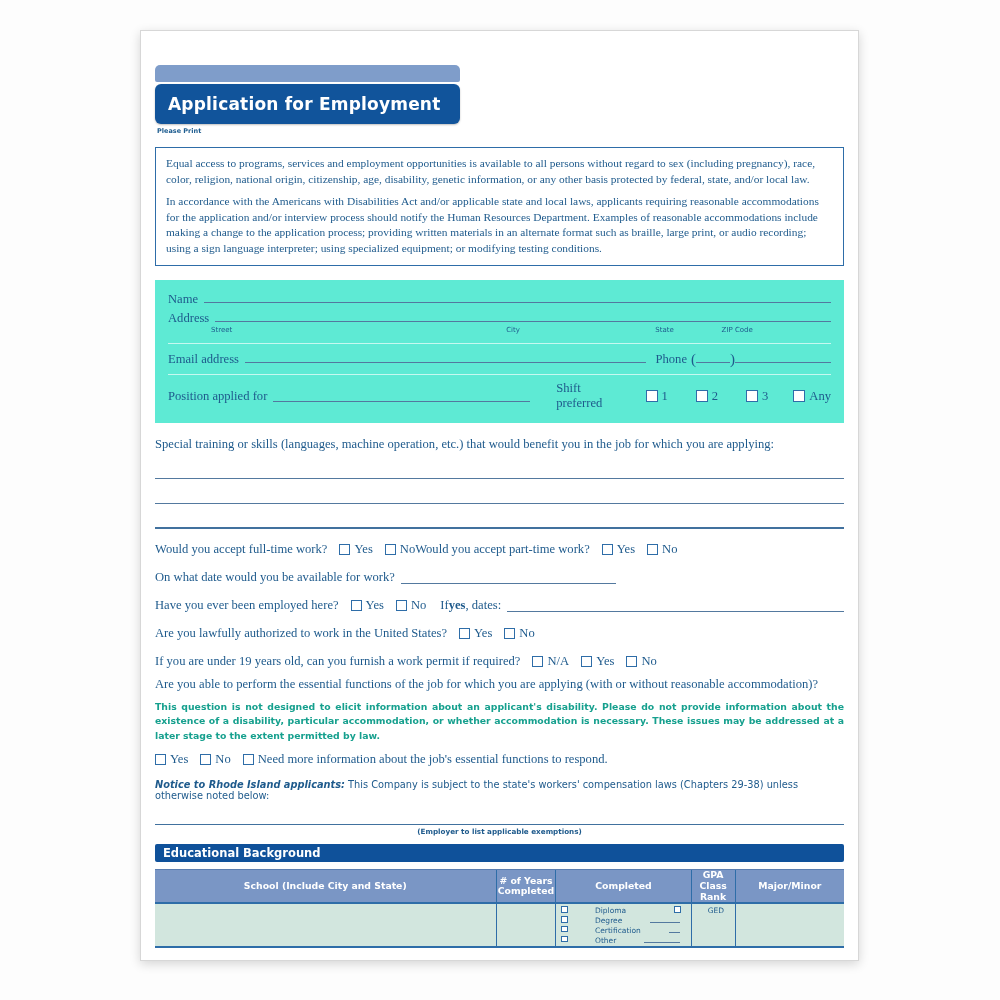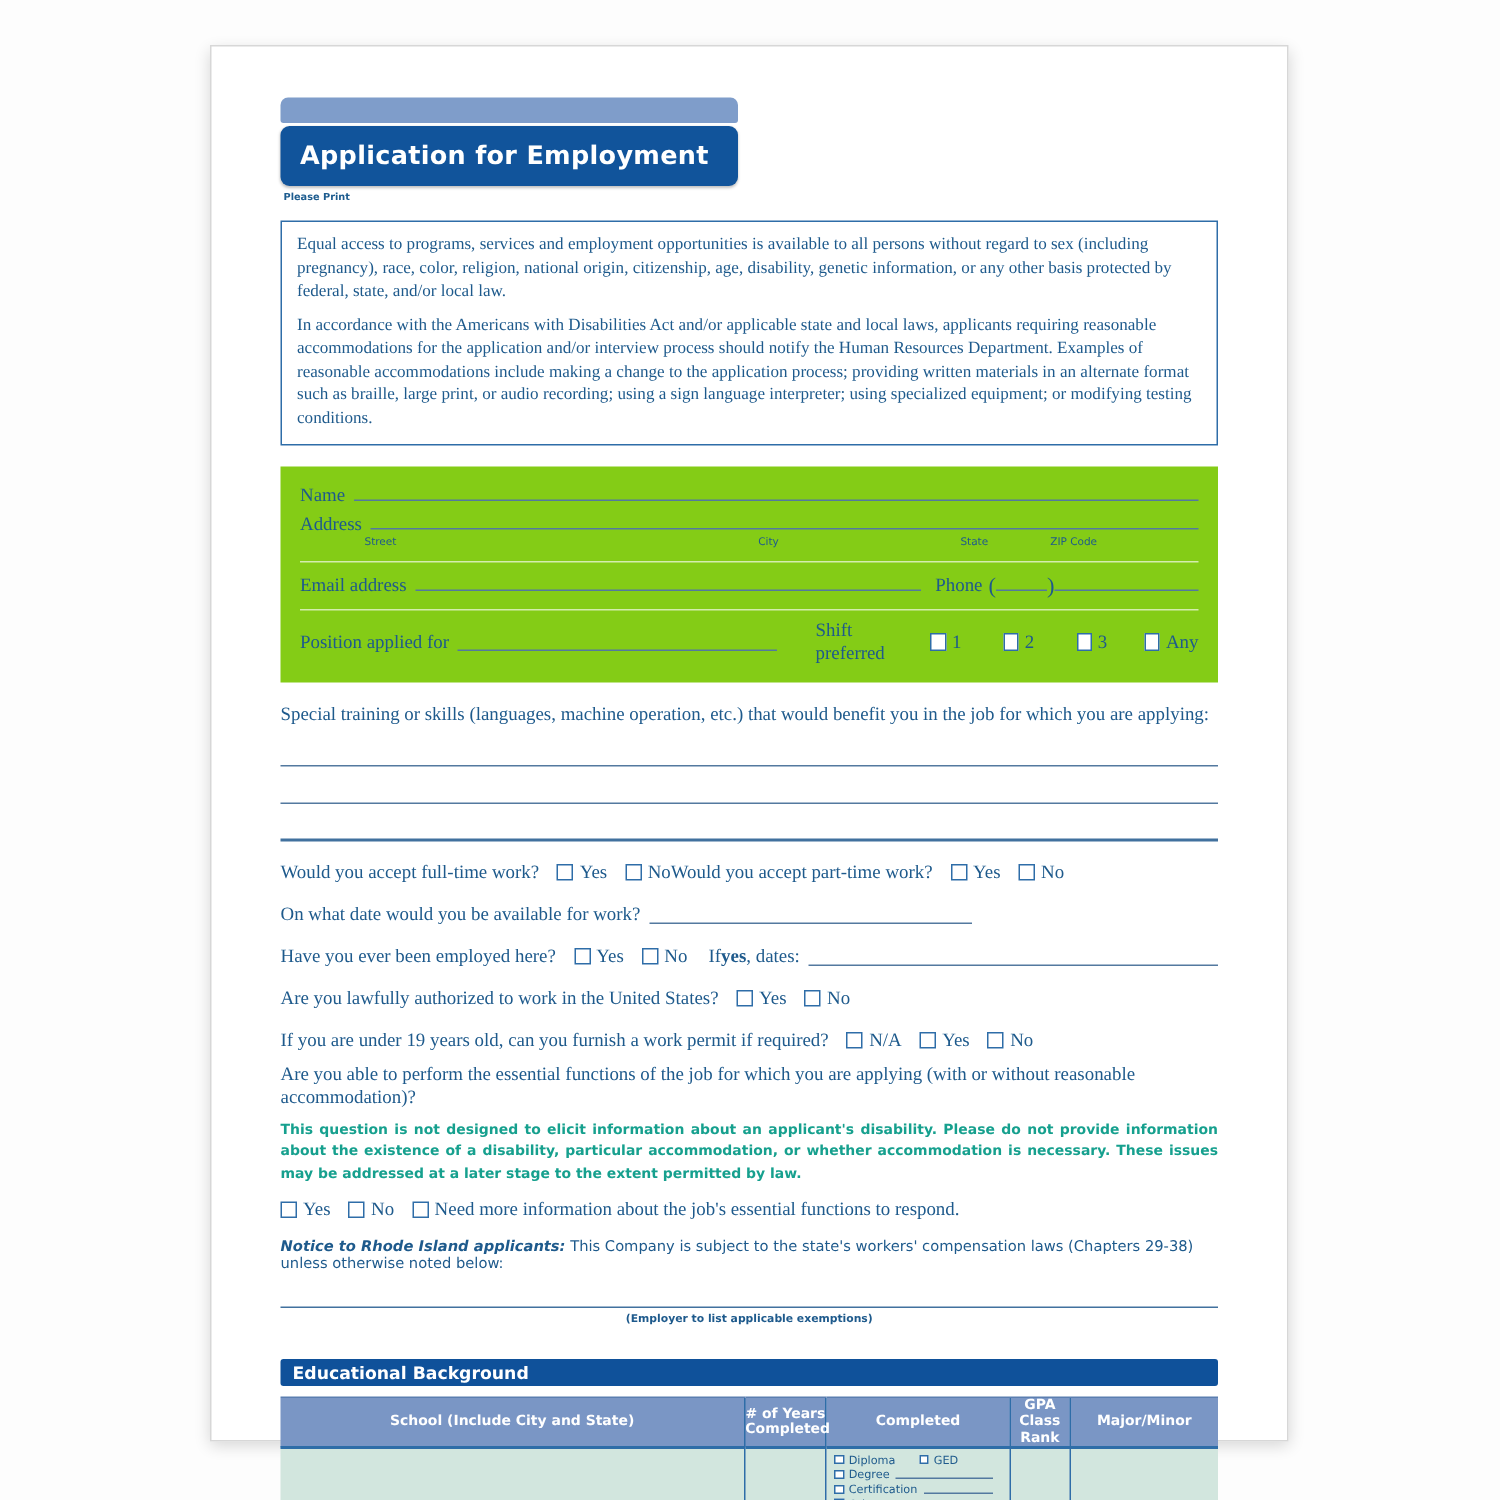--- a/index.html
+++ b/index.html
@@ -1,34 +1,34 @@
 <!DOCTYPE html>
 <html><head>
 <meta charset="utf-8">
 <style>
   * { margin:0; padding:0; box-sizing:border-box; }
   html,body { width:1000px; height:1000px; background:#fdfdfd; font-family:"Liberation Serif", serif; }
   .sheet {
     position:absolute; left:140px; top:30px; width:719px; height:931px;
     background:#ffffff; border:1px solid #d7d7d7;
     box-shadow:0 3px 10px rgba(0,0,0,.16);
-    padding:0 46px;
+    padding:0 14px;
   }
   
   .top-accent { margin-top:34px; width:305px; height:17px; background:#7f9dca; border-radius:5px 5px 2px 2px; }
   .app-header { margin-top:2px; width:305px; height:40px; background:#11549b; border-radius:6px;
     display:flex; align-items:center; padding-left:13px;
     box-shadow:0 1px 2px rgba(0,0,0,.25); }
   .app-header span { color:#ffffff; font-family:"DejaVu Sans", sans-serif; font-weight:700; font-size:17px; letter-spacing:.2px; }
   .please-print { margin:3px 0 0 2px; font-family:"DejaVu Sans", sans-serif; font-weight:700; font-size:6.5px; color:#1d5c8f; }
   
   .info-box { margin-top:12px; border:1.5px solid #2e6da8; padding:8px 10px 9px; color:#1e5a8c; font-size:11.4px; line-height:1.36; }
   .info-box p + p { margin-top:7px; }
   
-  .id-panel { margin-top:14px; background:#84cc16; padding:10px 13px 12px; color:#1e5a8c; font-size:12.6px; }
+  .id-panel { margin-top:14px; background:#5eead4; padding:10px 13px 12px; color:#1e5a8c; font-size:12.6px; }
   .fl { display:flex; align-items:baseline; }
   .fill { flex:1; border-bottom:1px solid #53799f; height:13px; }
   .fill.click { cursor:text; }
   .sub { position:relative; height:10px; font-family:"DejaVu Sans", sans-serif; font-size:7px; color:#1e5a8c; }
   .sub span { position:absolute; top:0; }
   .lbl { margin-right:6px; white-space:nowrap; }
   .paren { font-size:15px; font-weight:400; position:relative; top:1px; }
   .row-sep { border-top:1px solid rgba(255,255,255,.65); margin-top:7px; padding-top:6px; }
   
   .cb { display:inline-block; width:11px; height:11px; border:1.3px solid #2e6da8; background:#ffffff; vertical-align:-1px; }
@@ -44,36 +44,36 @@
   .q-row { display:flex; align-items:center; margin-top:13px; }
   .q-row .cb { margin:0 4px 0 12px; }
   .gap-lg { }
   .inline-line { display:inline-block; border-bottom:1px solid #53799f; height:12px; }
   .teal-note { margin-top:8px; font-family:"DejaVu Sans", sans-serif; font-weight:700; font-size:9.3px; color:#16a08e; line-height:1.55; text-align:justify; }
   .ri { margin-top:12px; font-family:"DejaVu Sans", sans-serif; font-size:9.8px; color:#1e5a8c; }
   .ri b { font-weight:700;font-style:italic; }
   .fill-line { margin-top:23px; border-bottom:1.5px solid #41719e; }
   .employer-note { margin-top:2px; text-align:center; font-family:"DejaVu Sans", sans-serif; font-weight:700; font-size:7.2px; color:#1e5a8c; }
   
-  .edu-bar { margin-top:23px; height:18px; background:#0f519a; border-radius:2px; display:flex; align-items:center; padding-left:8px;text-align:right; }
+  .edu-bar { margin-top:8px; height:18px; background:#0f519a; border-radius:2px; display:flex; align-items:center; padding-left:8px;text-align:right; }
   .edu-bar span { color:#ffffff; font-family:"DejaVu Sans", sans-serif; font-weight:700; font-size:11.5px; }
   .edu-instr { margin-top:6px; font-weight:700; font-size:11px; color:#1e5a8c; }
   table.edu { margin-top:7px; width:100%; border-collapse:collapse; table-layout:fixed; }
   table.edu th {
     background:#7a96c5; color:#ffffff; font-family:"DejaVu Sans", sans-serif; font-weight:700; font-size:9.3px;
     height:25px; line-height:1.15; text-align:center; vertical-align:middle;
     border-top:1px solid #5b7eb0; border-left:1.5px solid #2e6da8;
   }
   table.edu th:first-child { border-left:none; }
   table.edu td { height:42px; border-top:2px solid #2e6da8; border-left:1.5px solid #2e6da8; vertical-align:top; }
   table.edu td:first-child { border-left:none; }
   table.edu { border-bottom:2px solid #2e6da8; }
   tr.r-green td { background:#d2e6de; }
   .cell-completed { padding:2px 5px 1px; }
-  .opt-row { display:flex; align-items:center; height:9.8px; font-family:"DejaVu Sans", sans-serif; font-size:7.5px; color:#1e5a8c; }
+  .opt-row { display:flex; align-items:flex-start; height:9.8px; font-family:"DejaVu Sans", sans-serif; font-size:7.5px; color:#1e5a8c;gap:24px; }
   .opt-row .txt { margin-left:3px; white-space:nowrap; }
   .opt-row .sp { width:16px; }
   .opt-line { flex:1; border-bottom:1px solid #53799f; height:7px; margin-left:4px; margin-right:6px; }
 </style>
 </head>
 <body>
 
 <div class="sheet">
 
   <div class="top-accent"></div>

